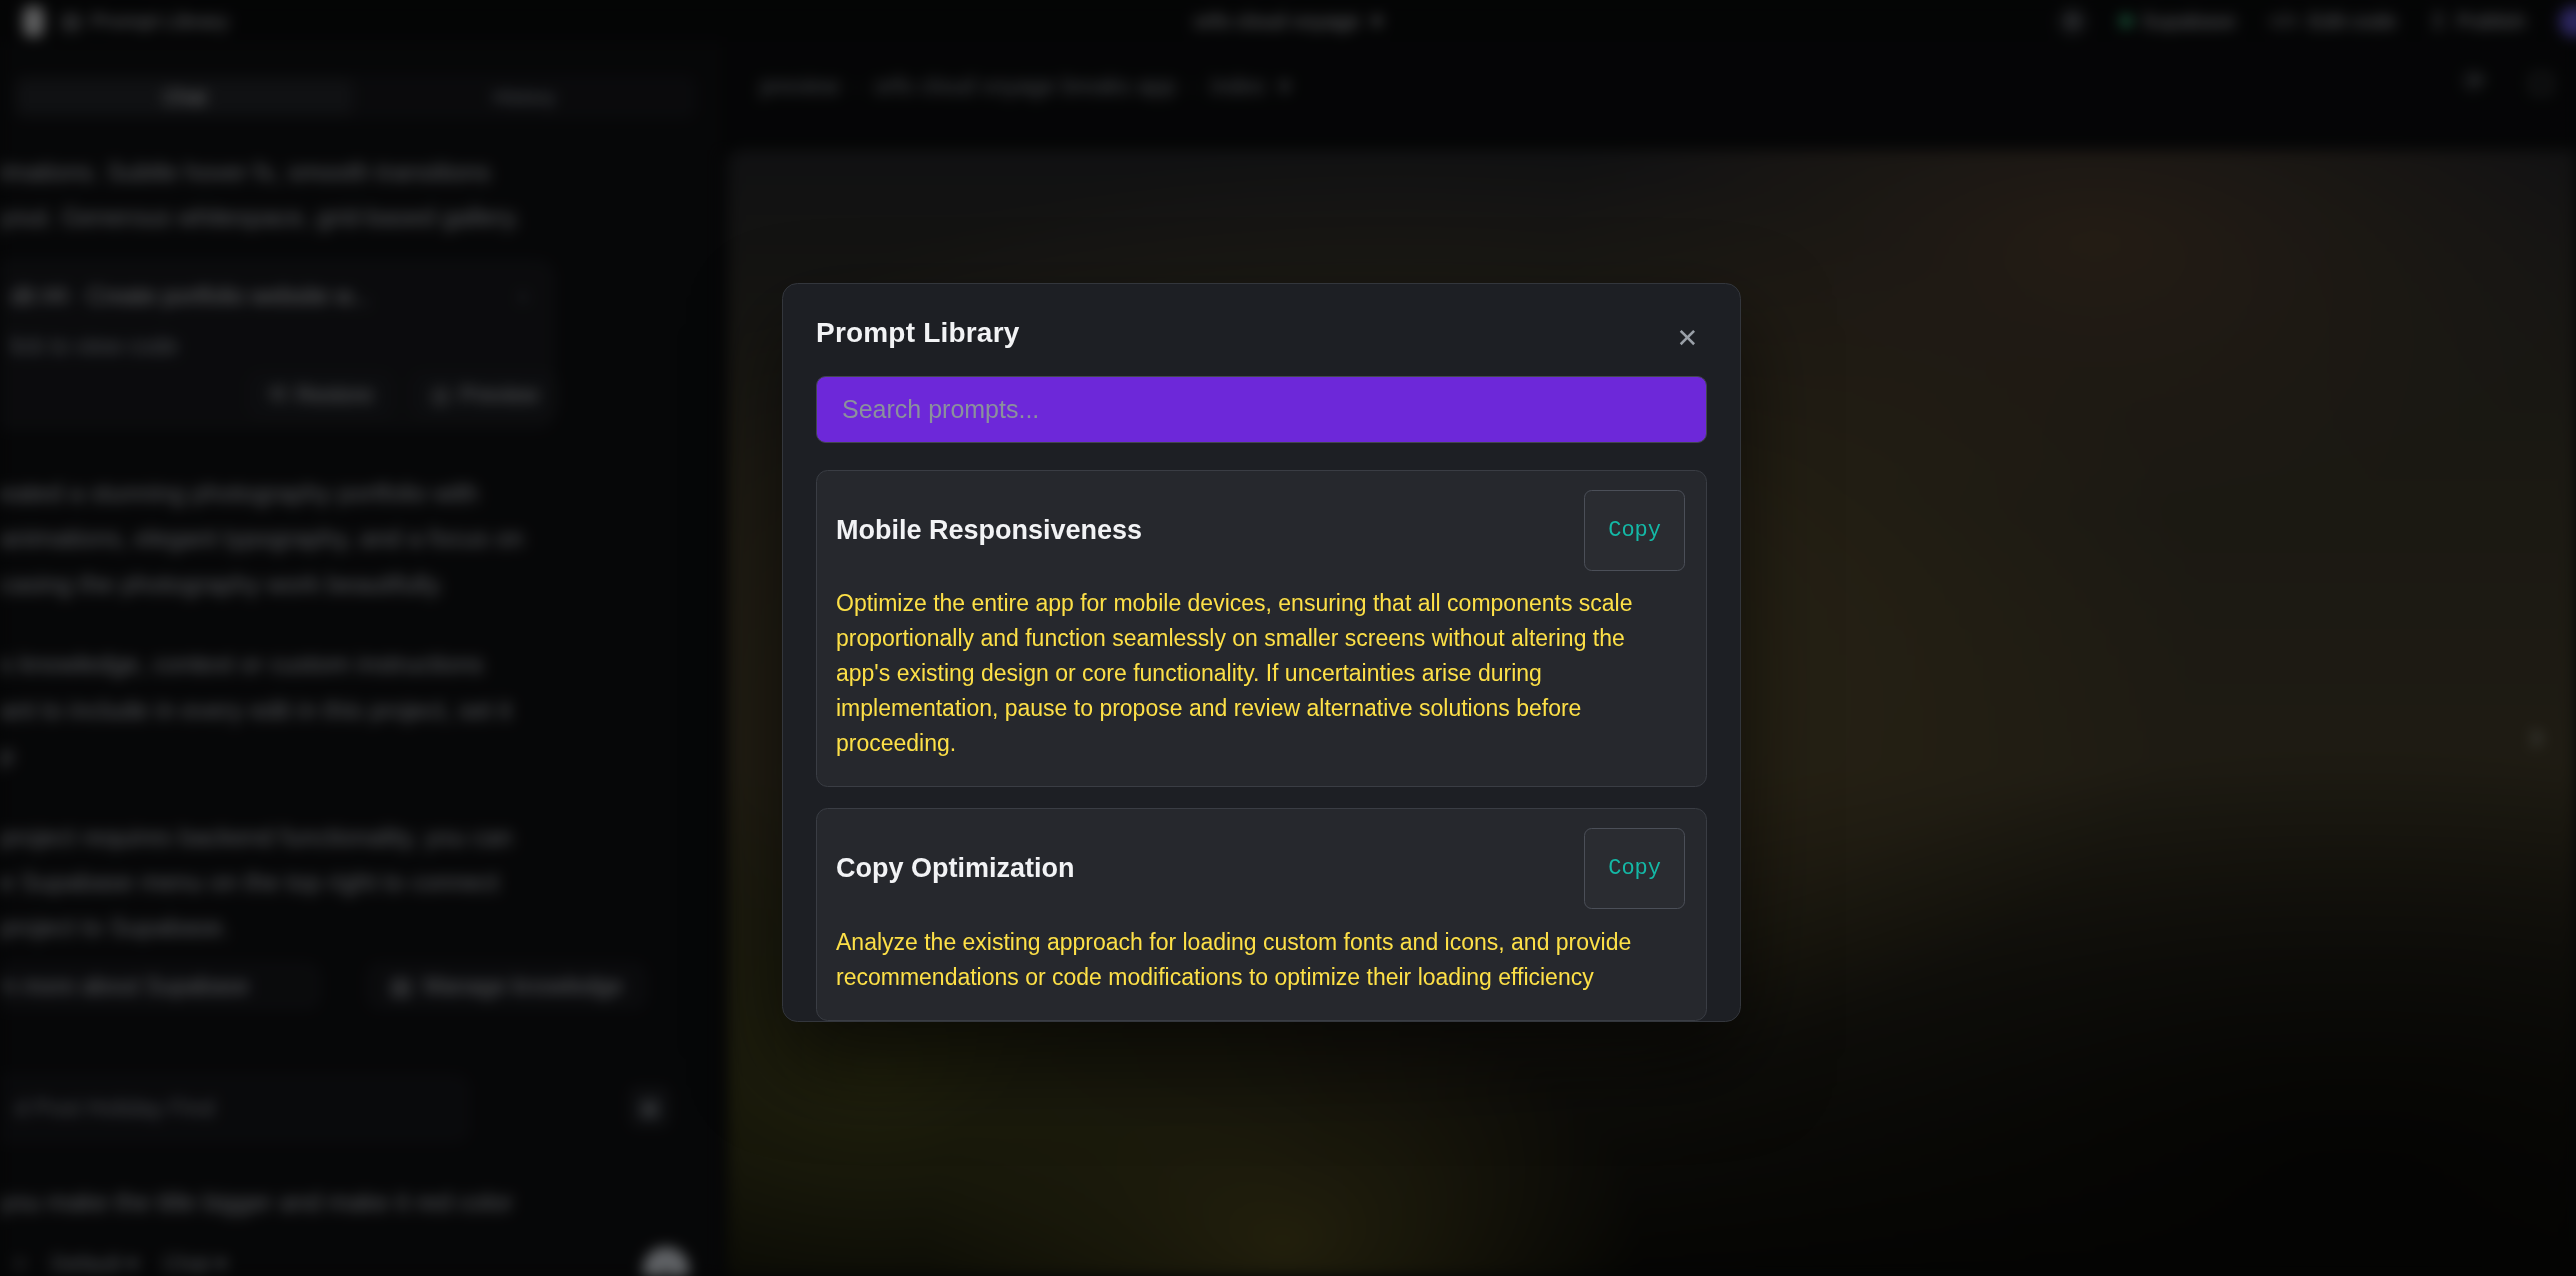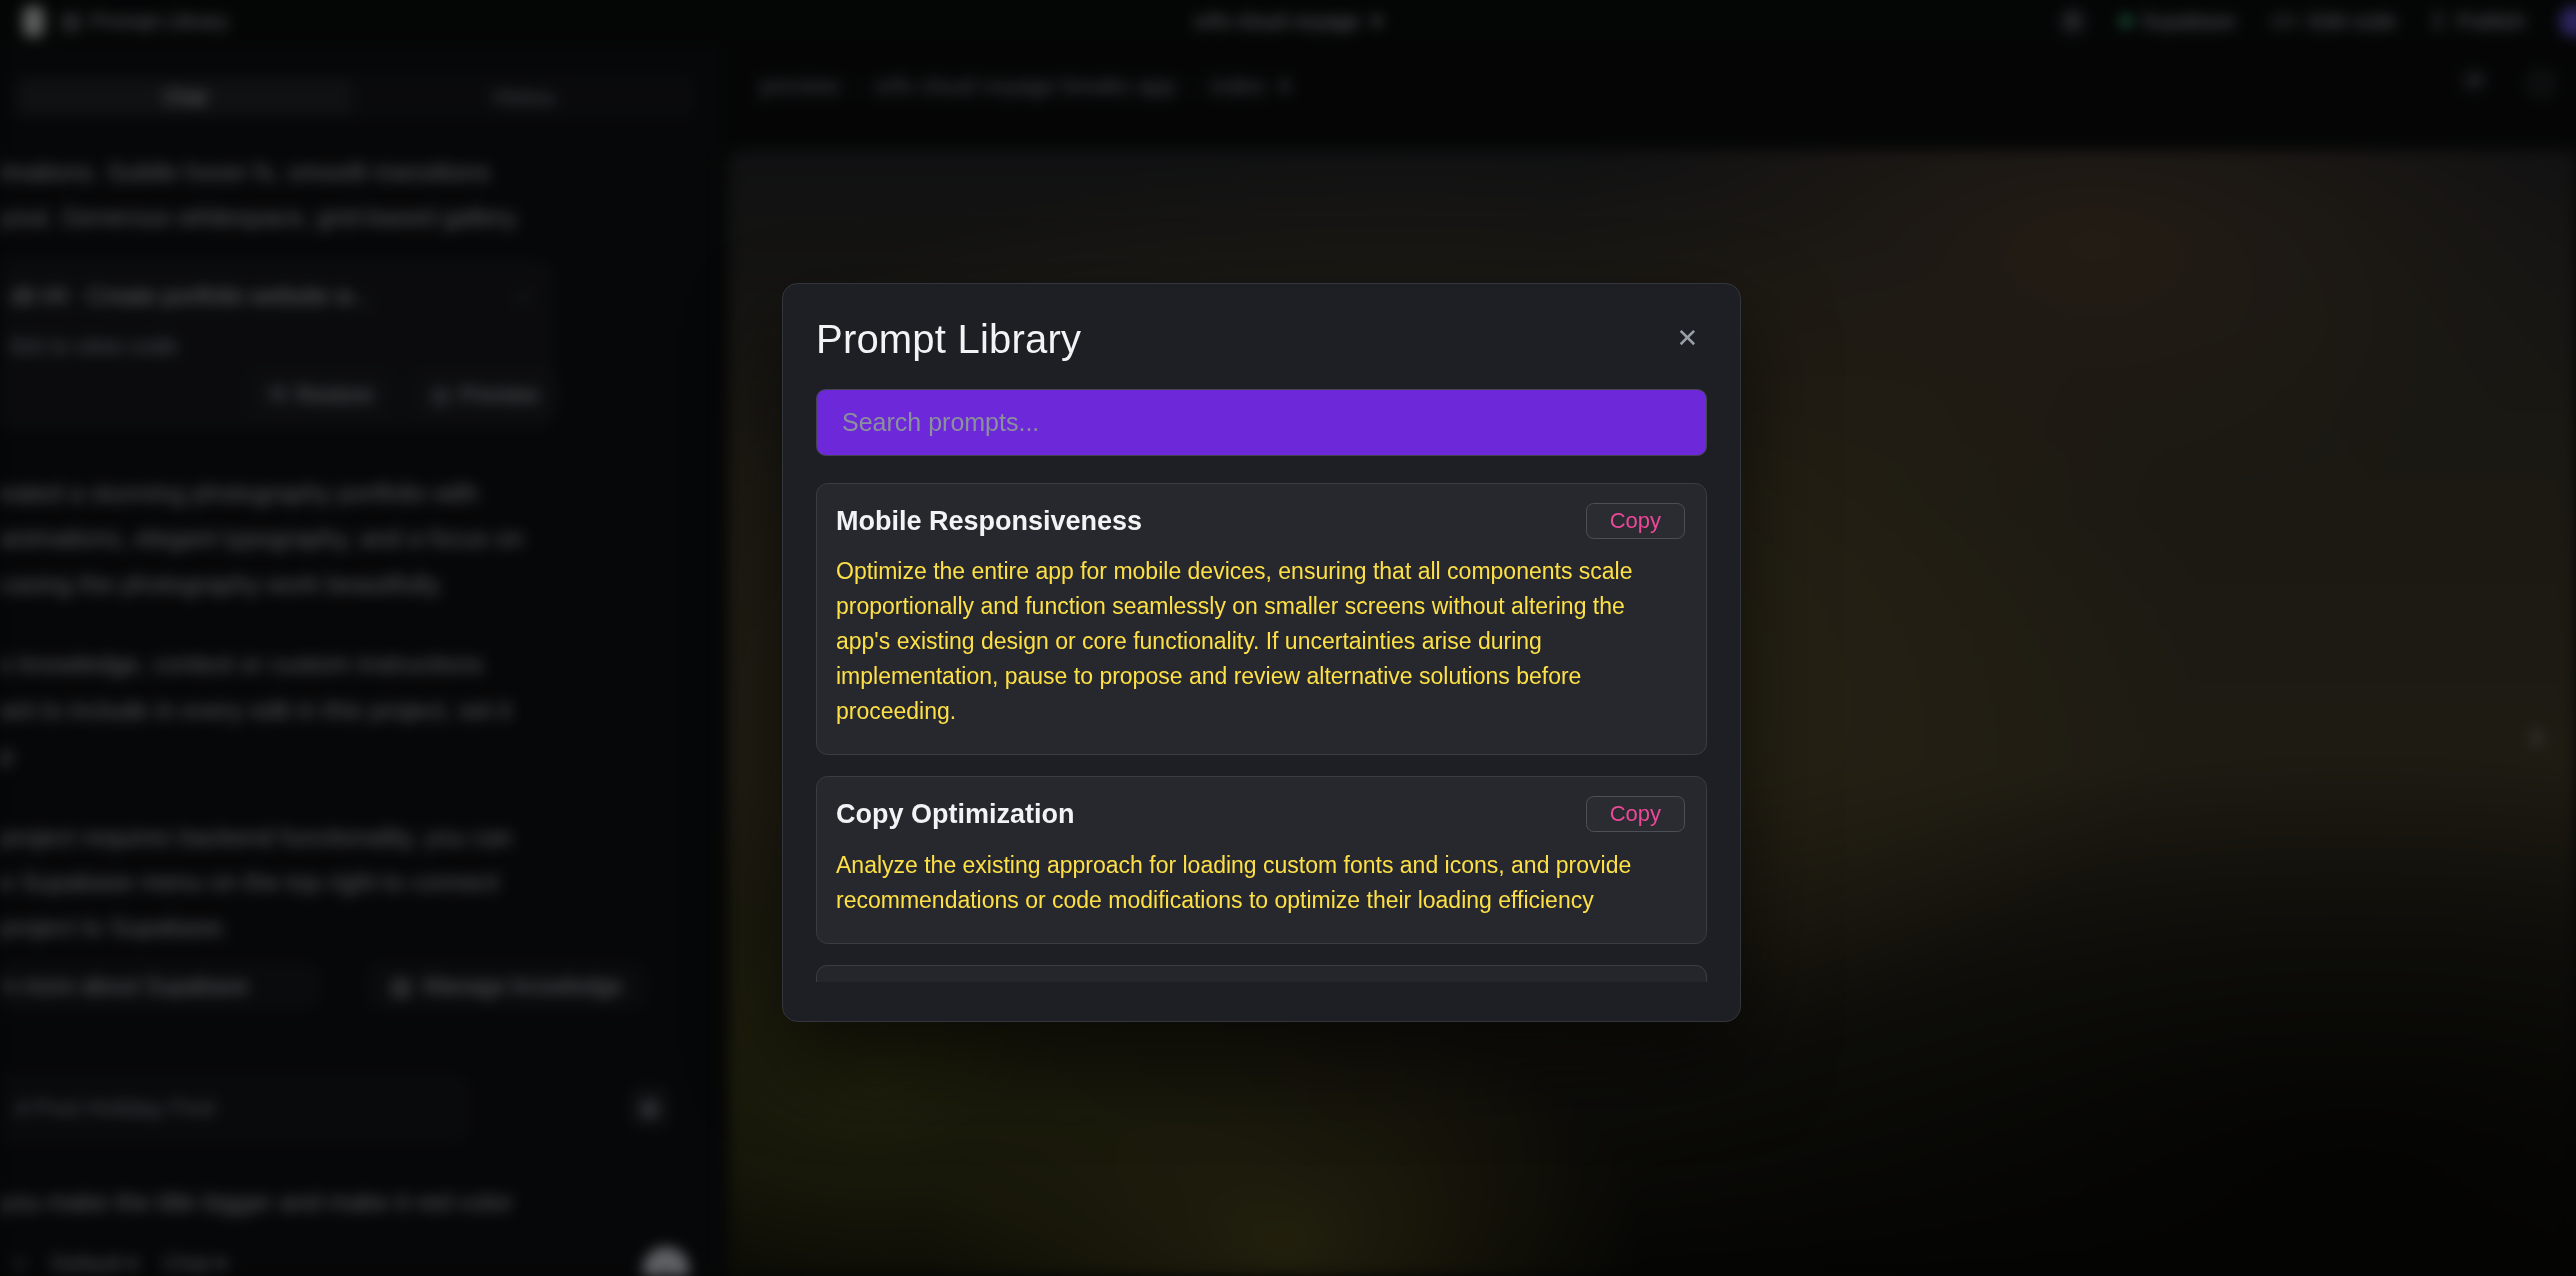--- a/index.html
+++ b/index.html
@@ -63,34 +63,34 @@
       radial-gradient(597px 404px at 30% 97%, rgba(128,118,44,.5), transparent 60%),
       radial-gradient(1059px 616px at 88% 92%, rgba(8,8,6,.92), transparent 72%),
       linear-gradient(180deg,#232427 0%,#383427 28%,#403a28 55%,#262419 76%,#0b0b08 100%);}
   .edge-chevron{position:absolute;left:2530px;top:714px;font-size:39px;color:#cfd3d9;opacity:.85;}
 
   
   .overlay{position:absolute;inset:0;background:rgba(0,0,0,0.52);}
   .modal{position:absolute;left:782px;top:283px;width:959px;height:739px;background:#1d1f24;
     border:1px solid #33363c;border-radius:15.4px;box-shadow:0 39px 87px rgba(0,0,0,.6);
     padding:33px;overflow:hidden;}
-  .modal-title{font-size:40px;font-weight:400;color:#f2f3f5;letter-spacing:0.2px;}
+  .modal-title{font-size:28px;font-weight:700;color:#f2f3f5;letter-spacing:0.2px;}
   .modal-close{position:absolute;top:37px;right:35px;width:35px;height:35px;border:none;background:transparent;
     color:#9aa0a8;font-size:26px;line-height:35px;text-align:center;padding:0;cursor:pointer;}
   .search-input{margin-top:27px;width:100%;height:67px;background:#6d28d9;border:1px solid #43464e;
     border-radius:9.6px;padding:0 25px;font-size:25px;color:#e6e8ec;outline:none;
     font-family:"Liberation Sans","DejaVu Sans",sans-serif;}
   .search-input::placeholder{color:#8b919c;}
   .prompt-list{margin-top:27px;display:flex;flex-direction:column;gap:21px;}
   .prompt-card{background:#26282d;border:1px solid #3a3d44;border-radius:11.6px;padding:19px 21px 25px 19px;}
   .card-head{display:flex;align-items:center;justify-content:space-between;gap:24px;}
   .card-title{font-size:27px;font-weight:700;color:#f2f3f5;}
   .copy-btn{border:1px solid #4b4f58;background:rgba(255,255,255,0.02);border-radius:7.7px;
-    padding:4px 23px;font-size:22px;color:#ec4899;cursor:pointer;
-    font-family:Liberation Sans, sans-serif;}
+    padding:27px 23px;font-size:22px;color:#14b8a6;cursor:pointer;
+    font-family:Liberation Mono, monospace;}
   .card-desc{margin-top:15.4px;font-size:23px;line-height:35px;color:#fde047;}
   .card-sliver{height:17.3px;border:1px solid #3a3d44;border-bottom:none;border-radius:11.6px 11.6px 0 0;
     background:#24262b;}
 </style>
 </head>
 <body>
 
 <div class="stage">
 
   <div class="bg-wrap">

